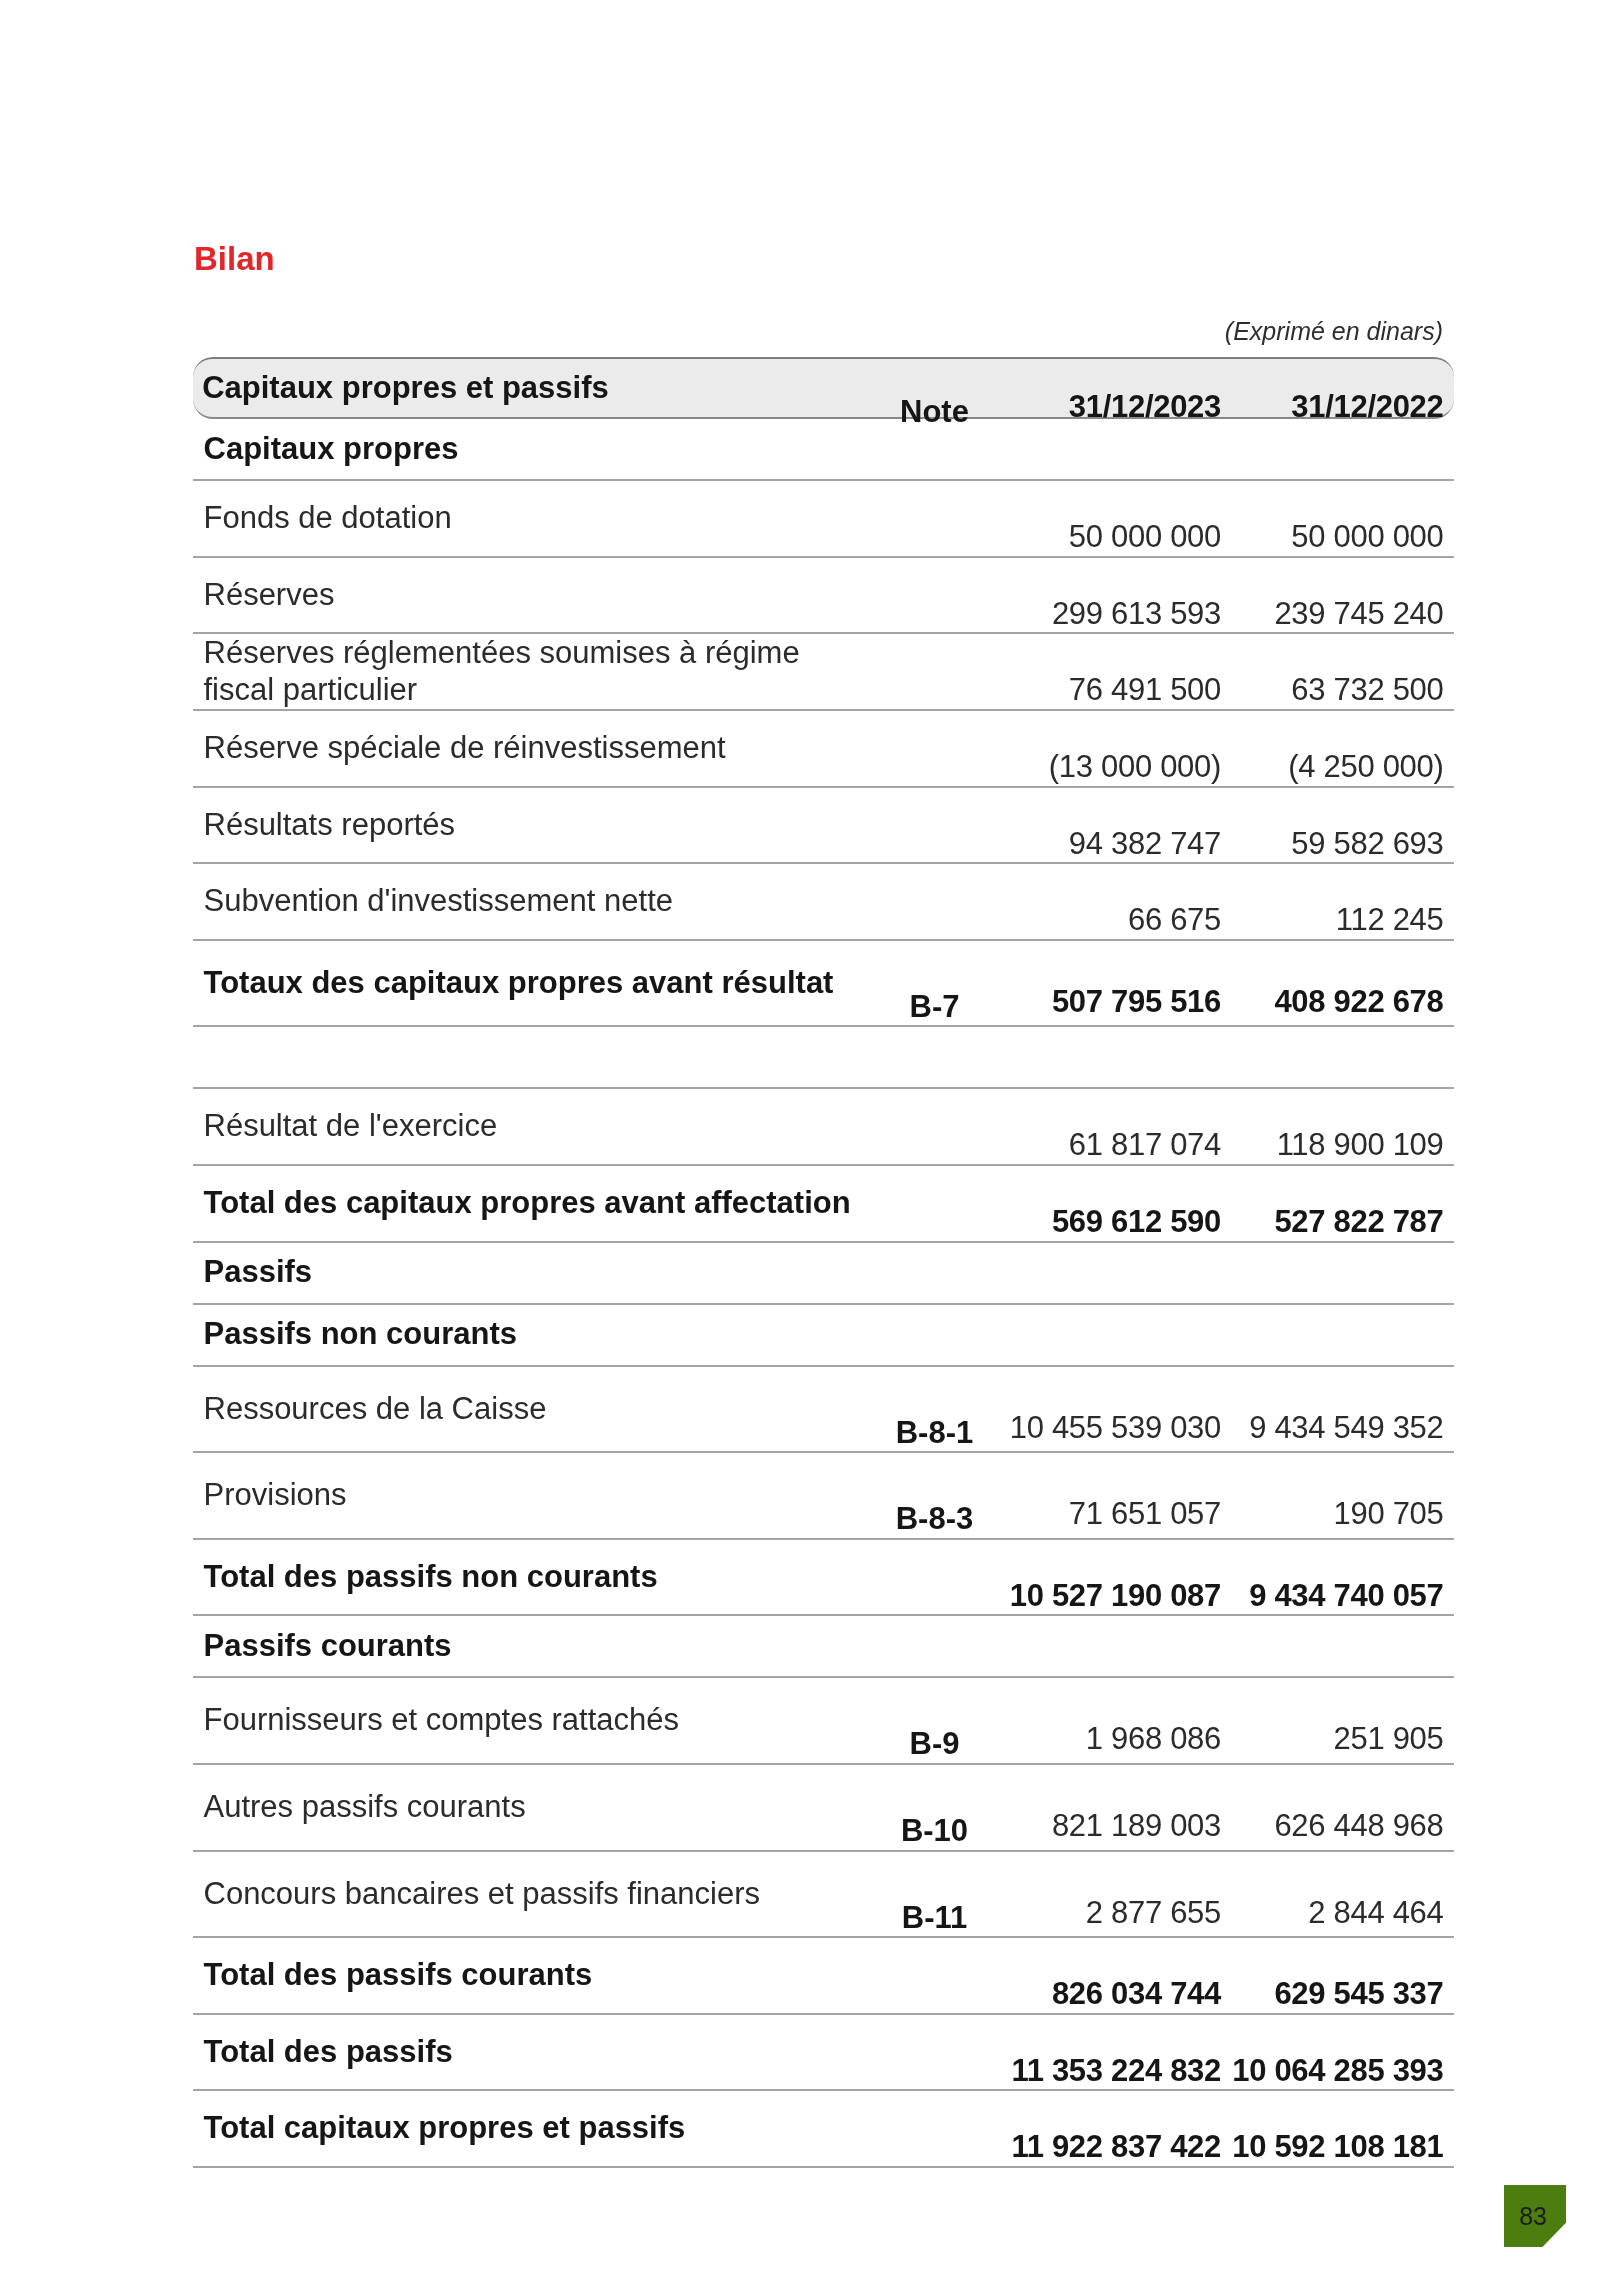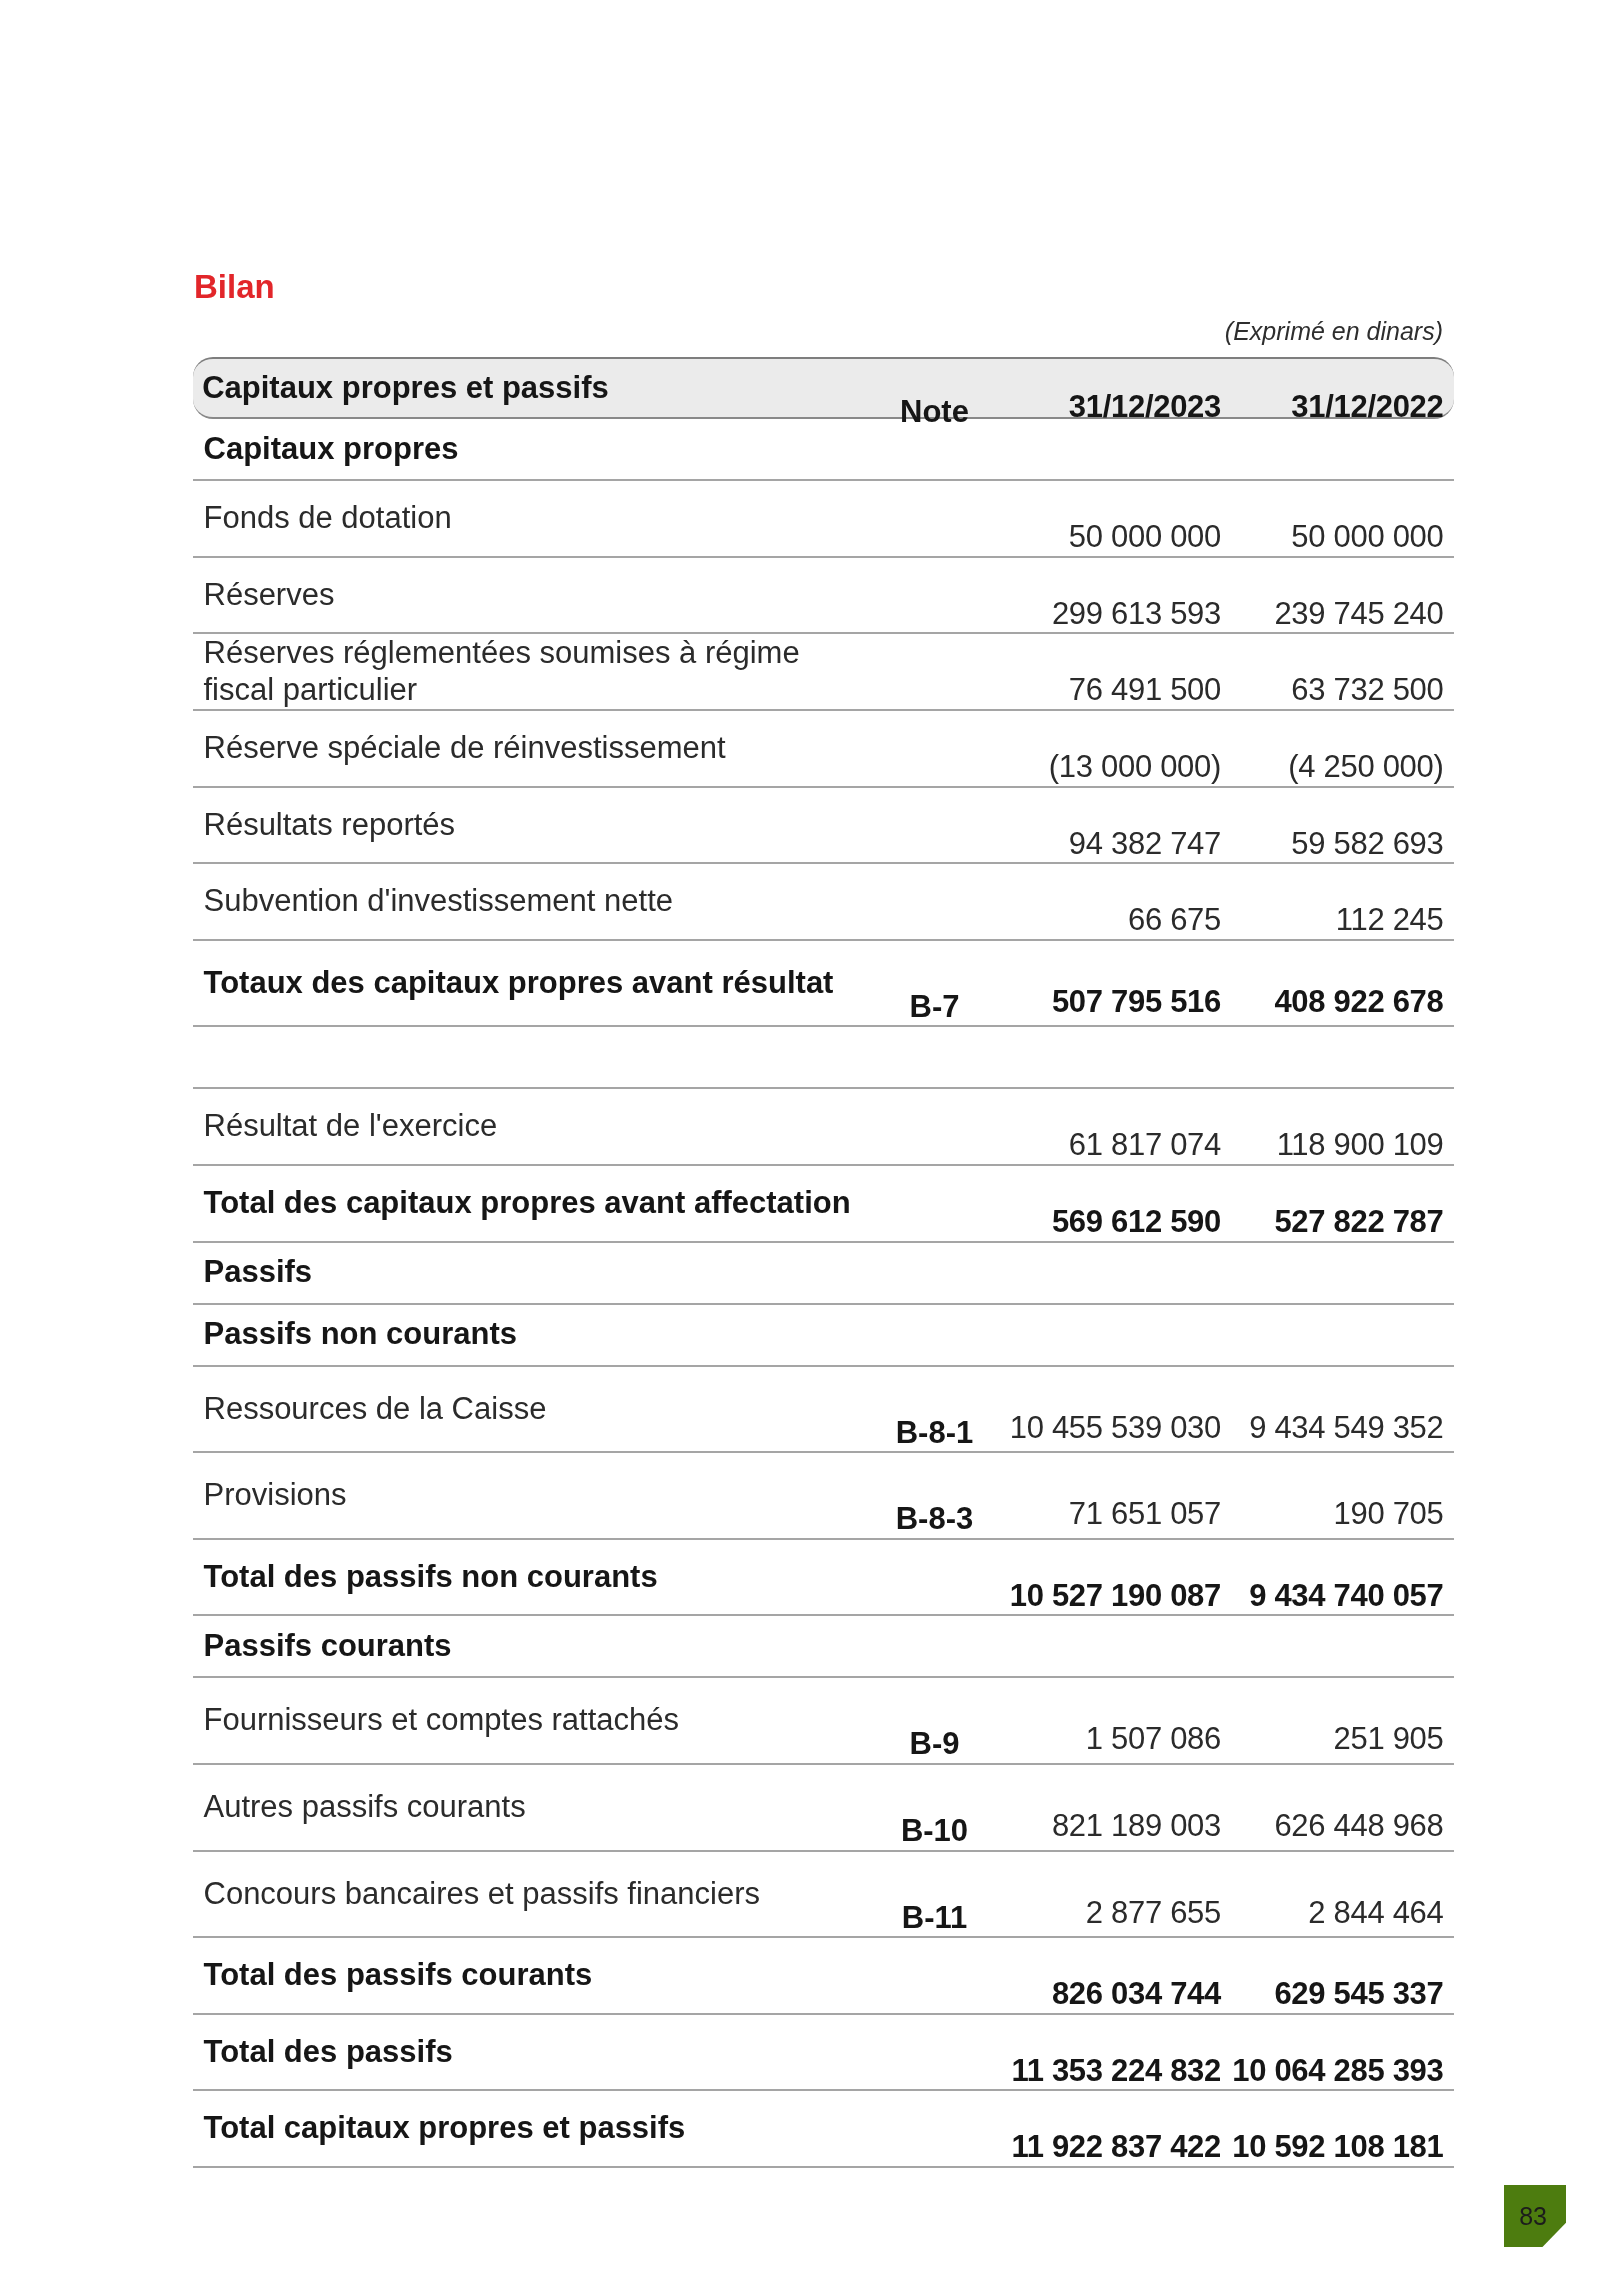--- a/index.html
+++ b/index.html
@@ -111,21 +111,21 @@
     justify-content: center;
     padding-right: 3.9px;
     box-sizing: border-box;
     font-size: 25px;
     color: #1c1c1c;
   }
 </style>
 </head>
 <body>
 
-<div class="page-title" style="color: rgb(226, 38, 42); margin-top: 28px;">Bilan</div>
+<div class="page-title" style="color: rgb(226, 38, 42);">Bilan</div>
 
 <div class="currency-note">(Exprimé en dinars)</div>
 
 <div class="fin-table">
   <div class="hdr-row" style="background: rgb(235, 235, 235); border-radius: 20px;">
     <div class="cell c-label">Capitaux propres et passifs</div>
     <div class="cell c-note">Note</div>
     <div class="cell c-y c-y1">31/12/2023</div>
     <div class="cell c-y c-y2">31/12/2022</div>
   </div>
@@ -228,21 +228,21 @@
       </div>
       <div class="row section">
         <div class="cell c-label">Passifs courants</div>
         <div class="cell c-note"></div>
         <div class="cell c-y c-y1"></div>
         <div class="cell c-y c-y2"></div>
       </div>
       <div class="row data">
         <div class="cell c-label">Fournisseurs et comptes rattachés</div>
         <div class="cell c-note">B-9</div>
-        <div class="cell c-y c-y1">1 507 086</div>
+        <div class="cell c-y c-y1">1 968 086</div>
         <div class="cell c-y c-y2">251 905</div>
       </div>
       <div class="row data">
         <div class="cell c-label">Autres passifs courants</div>
         <div class="cell c-note">B-10</div>
         <div class="cell c-y c-y1">821 189 003</div>
         <div class="cell c-y c-y2">626 448 968</div>
       </div>
       <div class="row data">
         <div class="cell c-label">Concours bancaires et passifs financiers</div>

